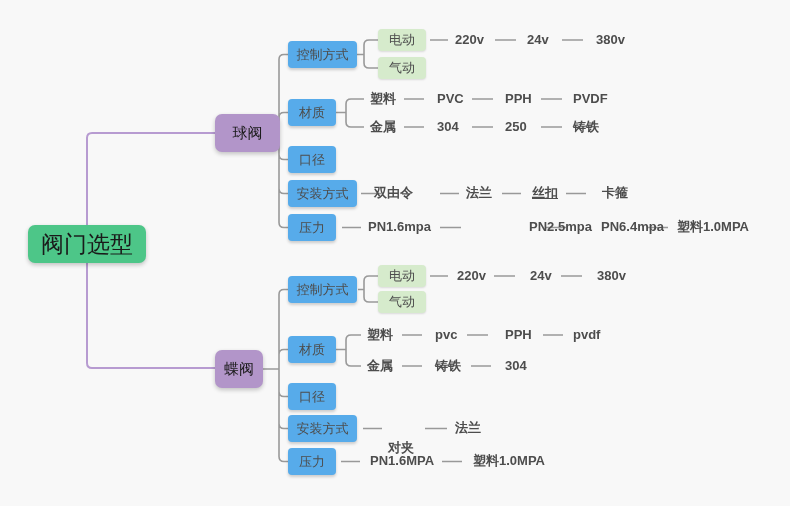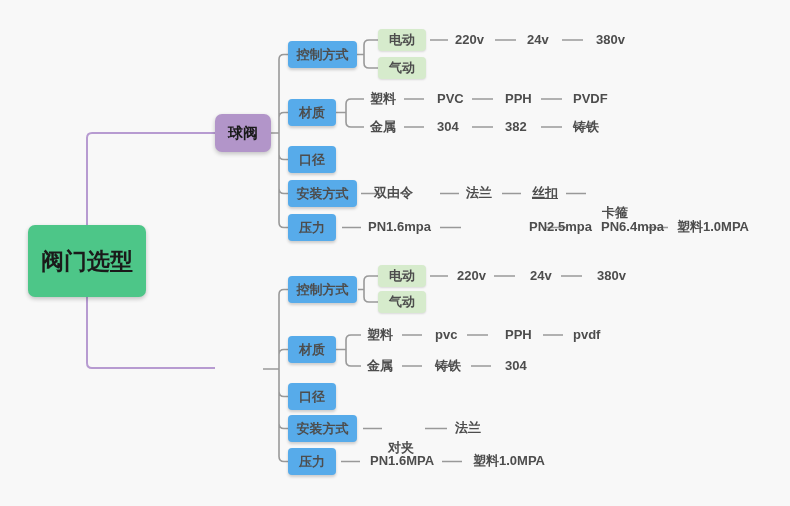--- a/index.html
+++ b/index.html
@@ -4,21 +4,21 @@
 <style>
   html,body{margin:0;padding:0;}
   body{font-family:"Liberation Sans","DejaVu Sans",sans-serif;}
   .canvas{
     position:relative;width:790px;height:506px;overflow:hidden;
     background:var(--background,#f8f8f8);
   }
   .layer{position:absolute;left:0;top:0;z-index:0;}
   .node{
     position:absolute;display:flex;align-items:center;justify-content:center;
-    box-sizing:border-box;font-weight:bold;white-space:nowrap;z-index:1;
+    box-sizing:border-box;font-weight:normal;white-space:nowrap;z-index:1;
   }
   .root{
     background:var(--root-green,#4dc688);color:var(--node-text-black,#1a1a1a);
     border-radius:7px;font-size:23px;z-index:2;
     box-shadow:0 2px 4px rgba(0,0,0,.22);
   }
   .branch{
     background:var(--branch-purple,#b295c9);color:var(--node-text-black,#1a1a1a);
     border-radius:7px;font-size:15px;z-index:1;
     box-shadow:0 2px 4px rgba(0,0,0,.22);
@@ -77,23 +77,24 @@
       M404,127 H424 M472,127 H493 M541,127 H562
       M361,193.5 H381 M440,193.5 H459 M502,193.5 H521 M566,193.5 H586
       M342,227.5 H361 M440,227.5 H461 M545,227.5 H566 M648,227.5 H668
       M430,276 H448 M494,276 H515 M561,276 H582
       M402,335 H422 M467,335 H488 M543,335 H563
       M402,366 H422 M471,366 H491
       M363,428.5 H382 M425,428.5 H447
       M341,461.5 H360 M442,461.5 H462"></path>
   </svg>
 
-  <div class="node root" style="left:28px;top:225px;width:118px;height:72px;">阀门选型</div>
+  <div class="node root" style="left:28px;top:225px;width:118px;height:38px;">阀门选型</div>
 
-  <div class="node branch" style="left:215px;top:114px;width:56px;height:38px;">球阀</div>
+  <div class="node branch" style="left:215px;top:114px;width:65px;height:38px;">球阀</div>
+  <div class="node branch" style="left:215px;top:350px;width:48px;height:38px;">蝶阀</div>
 
   <div class="node topic" style="left:288px;top:41px;width:69px;height:27px;">控制方式</div>
   <div class="node topic" style="left:288px;top:99px;width:48px;height:27px;">材质</div>
   <div class="node topic" style="left:288px;top:146px;width:48px;height:27px;">口径</div>
   <div class="node topic" style="left:288px;top:180px;width:69px;height:27px;">安装方式</div>
   <div class="node topic" style="left:288px;top:214px;width:48px;height:27px;">压力</div>
 
   <div class="node subtopic" style="left:378px;top:29px;width:48px;height:22px;">电动</div>
   <div class="node subtopic" style="left:378px;top:57px;width:48px;height:22px;">气动</div>
 
@@ -101,27 +102,27 @@
   <div class="leaf" style="left:527px;top:32px;">24v</div>
   <div class="leaf" style="left:596px;top:32px;">380v</div>
 
   <div class="leaf" style="left:370px;top:91px;">塑料</div>
   <div class="leaf" style="left:437px;top:91px;">PVC</div>
   <div class="leaf" style="left:505px;top:91px;">PPH</div>
   <div class="leaf" style="left:573px;top:91px;">PVDF</div>
 
   <div class="leaf" style="left:370px;top:119px;">金属</div>
   <div class="leaf" style="left:437px;top:119px;">304</div>
-  <div class="leaf" style="left:505px;top:119px;">382</div>
+  <div class="leaf" style="left:505px;top:119px;">250</div>
   <div class="leaf" style="left:573px;top:119px;">铸铁</div>
 
   <div class="leaf" style="left:374px;top:185px;">双由令</div>
   <div class="leaf" style="left:466px;top:185px;">法兰</div>
   <div class="leaf" style="left:532px;top:185px;text-decoration:underline;">丝扣</div>
-  <div class="leaf" style="left:602px;top:185px;margin-top:20px;">卡箍</div>
+  <div class="leaf" style="left:602px;top:185px;">卡箍</div>
 
   <div class="leaf" style="left:368px;top:219px;">PN1.6mpa</div>
   <div class="leaf" style="left:497px;top:219px;margin-left:32px;">PN2.5mpa</div>
   <div class="leaf" style="left:601px;top:219px;text-align:right;">PN6.4mpa</div>
   <div class="leaf" style="left:677px;top:219px;">塑料1.0MPA</div>
 
   <div class="node topic" style="left:288px;top:276px;width:69px;height:27px;">控制方式</div>
   <div class="node topic" style="left:288px;top:336px;width:48px;height:27px;">材质</div>
   <div class="node topic" style="left:288px;top:383px;width:48px;height:27px;">口径</div>
   <div class="node topic" style="left:288px;top:415px;width:69px;height:27px;">安装方式</div>

